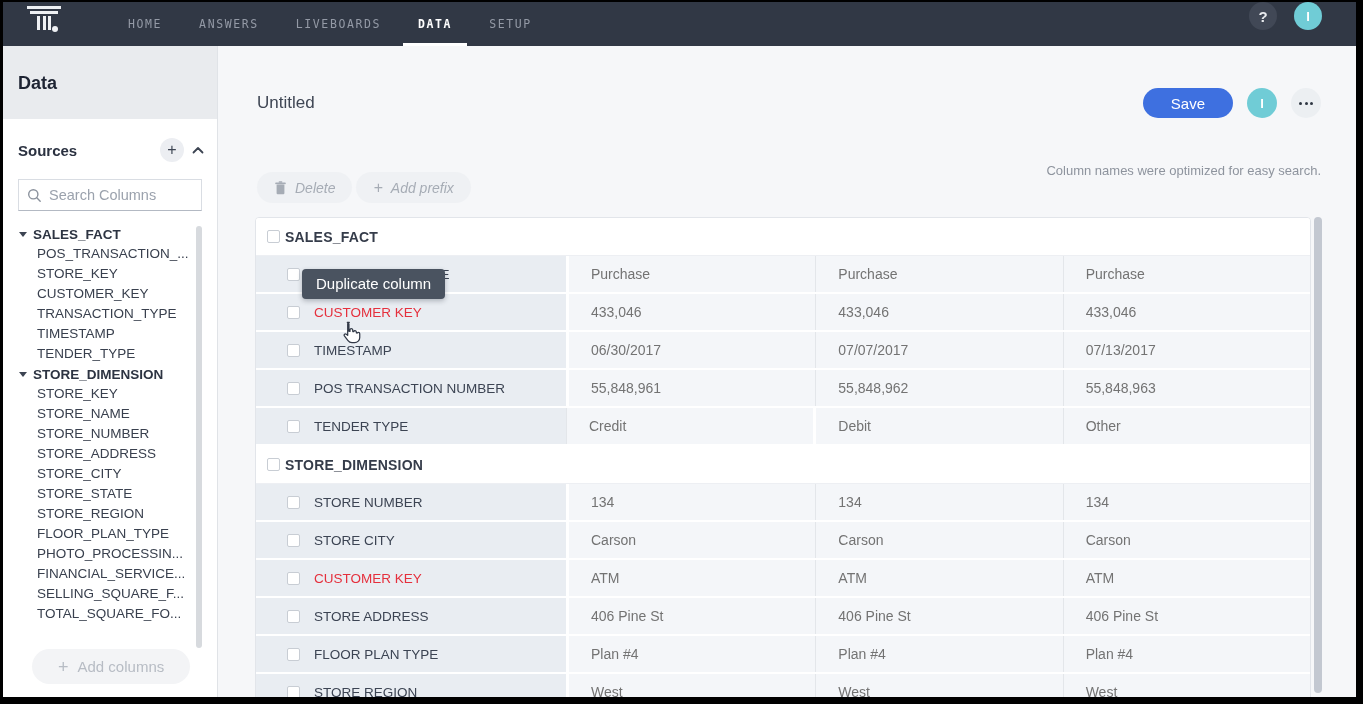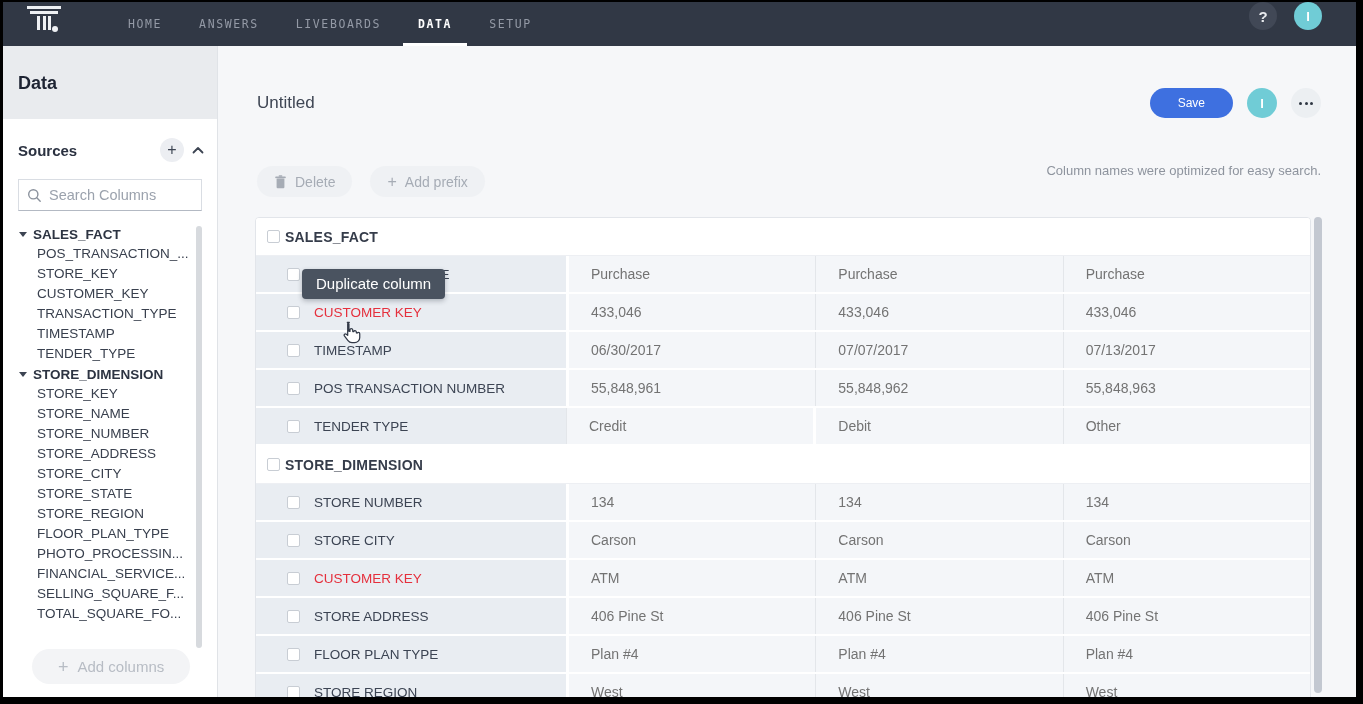--- a/index.html
+++ b/index.html
@@ -53,27 +53,27 @@
   .tree-item { height:20px; line-height:20px; padding-left:19px; white-space:nowrap; overflow:hidden; cursor:pointer; }
   .side-scrollbar { position:absolute; right:15px; top:180px; width:6px; height:422px; border-radius:3px; background:#d7dade; }
   .add-columns { position:absolute; bottom:13px; left:29px; height:35px; padding:0 26px; border-radius:20px; background:#f3f4f6;
                  color:#b7bcc4; font-size:15px; display:flex; align-items:center; gap:9px; cursor:default; }
   .add-columns .plus-glyph { font-size:18px; line-height:1; }
 
   
   .main { flex:1; position:relative; background:#f6f7f9; overflow:hidden; }
   .page-title { position:absolute; left:39px; top:47px; font-size:17px; color:#3f4654; }
   .top-actions { position:absolute; top:42px; right:35px; display:flex; align-items:center; gap:14px; }
-  .save-btn { height:30px; padding:0 28px; border-radius:16px; background:#3e70e0; color:#ffffff; font-size:12px;
+  .save-btn { height:30px; padding:0 28px; border-radius:16px; background:#3e70e0; color:#ffffff; font-size:15px;
               border:none; display:flex; align-items:center; cursor:pointer; font-family:"Liberation Sans",sans-serif; }
   .avatar-sm { width:30px; height:30px; font-size:13px; }
   .more-btn { width:30px; height:30px; background:#eceff2; gap:2.5px; }
   .more-btn i { width:3px; height:3px; border-radius:50%; background:#2f3642; }
 
-  .toolbar { position:absolute; left:39px; top:120px; display:flex; gap:18px; }
+  .toolbar { position:absolute; left:39px; top:126px; display:flex; gap:4px;font-style:italic; }
   .pill-btn { height:31px; padding:0 17px; border-radius:17px; background:#eff1f4; color:#a6acb5; font-size:14px;
               display:flex; align-items:center; gap:8px; cursor:default; }
   .pill-btn .plus-glyph { font-size:16px; }
   .note { position:absolute; top:117px; right:35px; font-size:13px; color:#8e949e; }
 
   
   .card { position:absolute; left:37px; top:171px; width:1056px; background:#ffffff;
           border:1px solid #e2e5ea; border-radius:4px; overflow:hidden; }
   .section-head { height:38px; display:flex; align-items:center; background:#ffffff; padding-left:11px; border-bottom:1px solid #edeff3; }
   .section-head .label { margin-left:5px; font-size:14px; font-weight:700; color:#353c4a; letter-spacing:.2px; }

